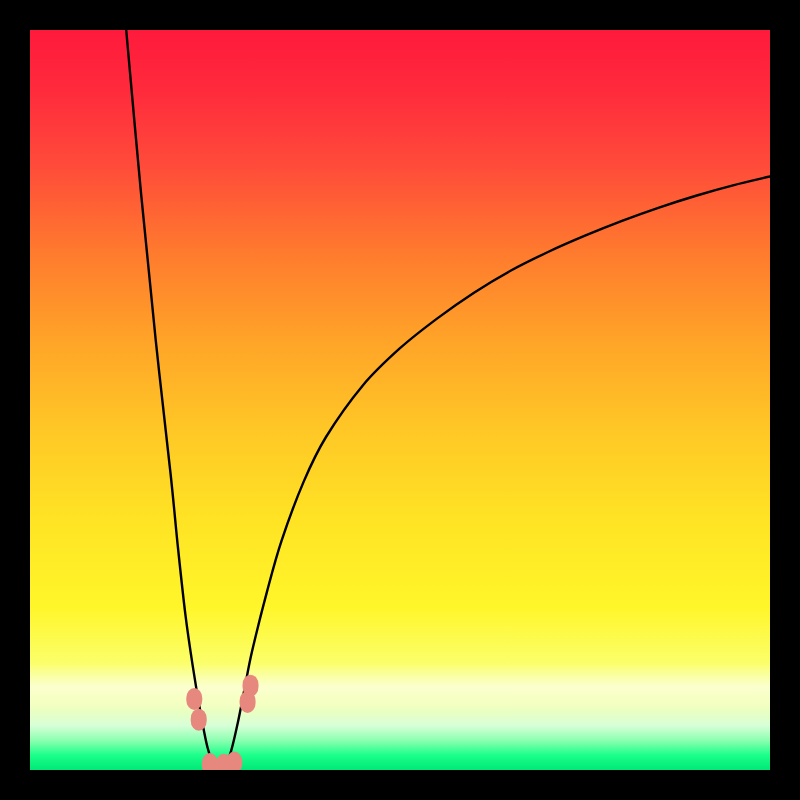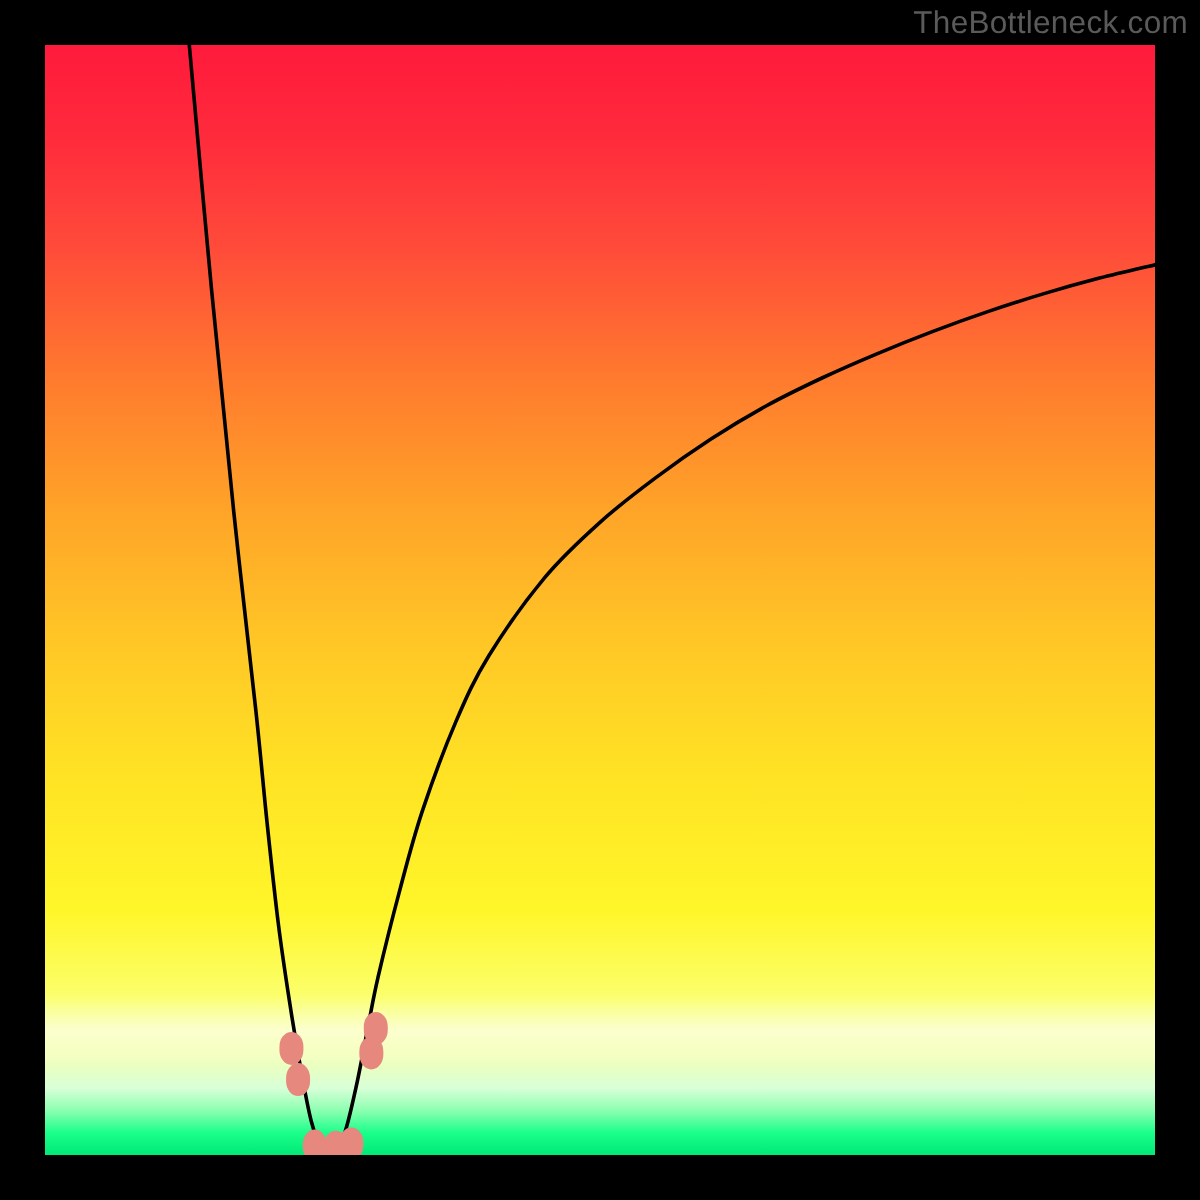--- a/index.html
+++ b/index.html
@@ -87,14 +87,13 @@
           <rect x="156.28" y="657.96" width="16" height="22" rx="8" ry="10" fill="#e6887e" stroke="#c56b60" stroke-width="0"></rect>
           <rect x="160.72" y="678.68" width="16" height="22" rx="8" ry="10" fill="#e6887e" stroke="#c56b60" stroke-width="0"></rect>
           <rect x="171.82" y="723.08" width="16" height="22" rx="8" ry="10" fill="#e6887e" stroke="#c56b60" stroke-width="0"></rect>
           <rect x="185.88" y="723.82" width="16" height="22" rx="8" ry="10" fill="#e6887e" stroke="#c56b60" stroke-width="0"></rect>
           <rect x="196.24" y="721.6" width="16" height="22" rx="8" ry="10" fill="#e6887e" stroke="#c56b60" stroke-width="0"></rect>
           <rect x="209.55999999999997" y="660.92" width="16" height="22" rx="8" ry="10" fill="#e6887e" stroke="#c56b60" stroke-width="0"></rect>
           <rect x="212.51999999999998" y="644.64" width="16" height="22" rx="8" ry="10" fill="#e6887e" stroke="#c56b60" stroke-width="0"></rect>
         </g>
     </svg>
   </div>
-  <div class="watermark">TheBottleneck.com</div>
 </div>
 
 </body></html>

